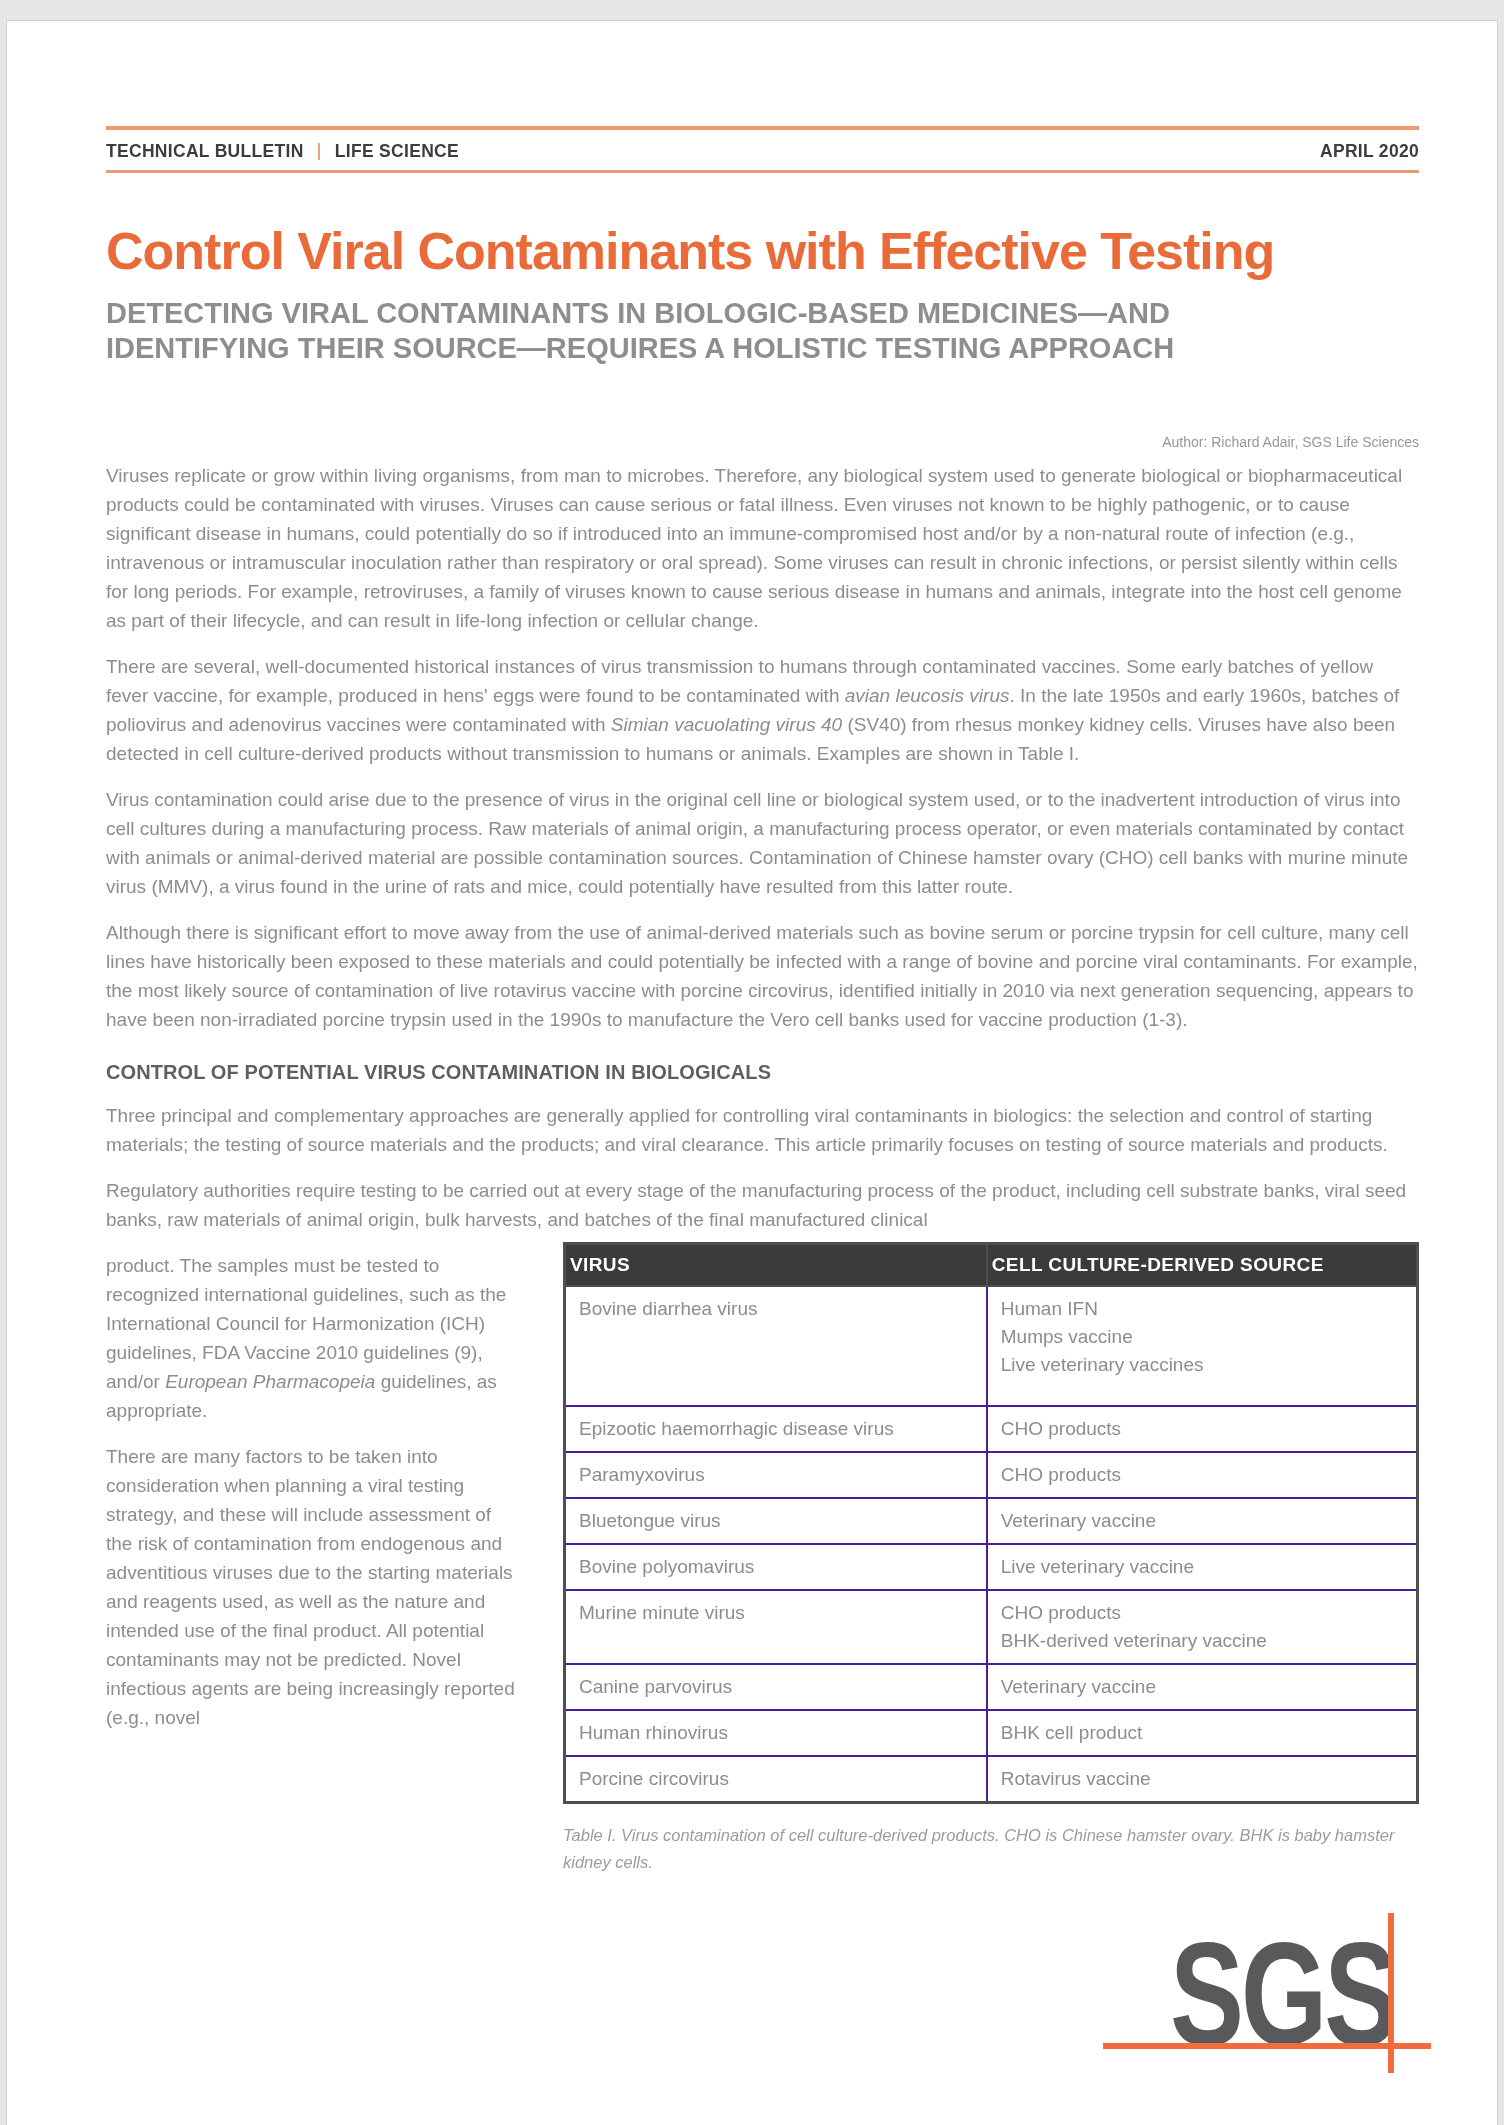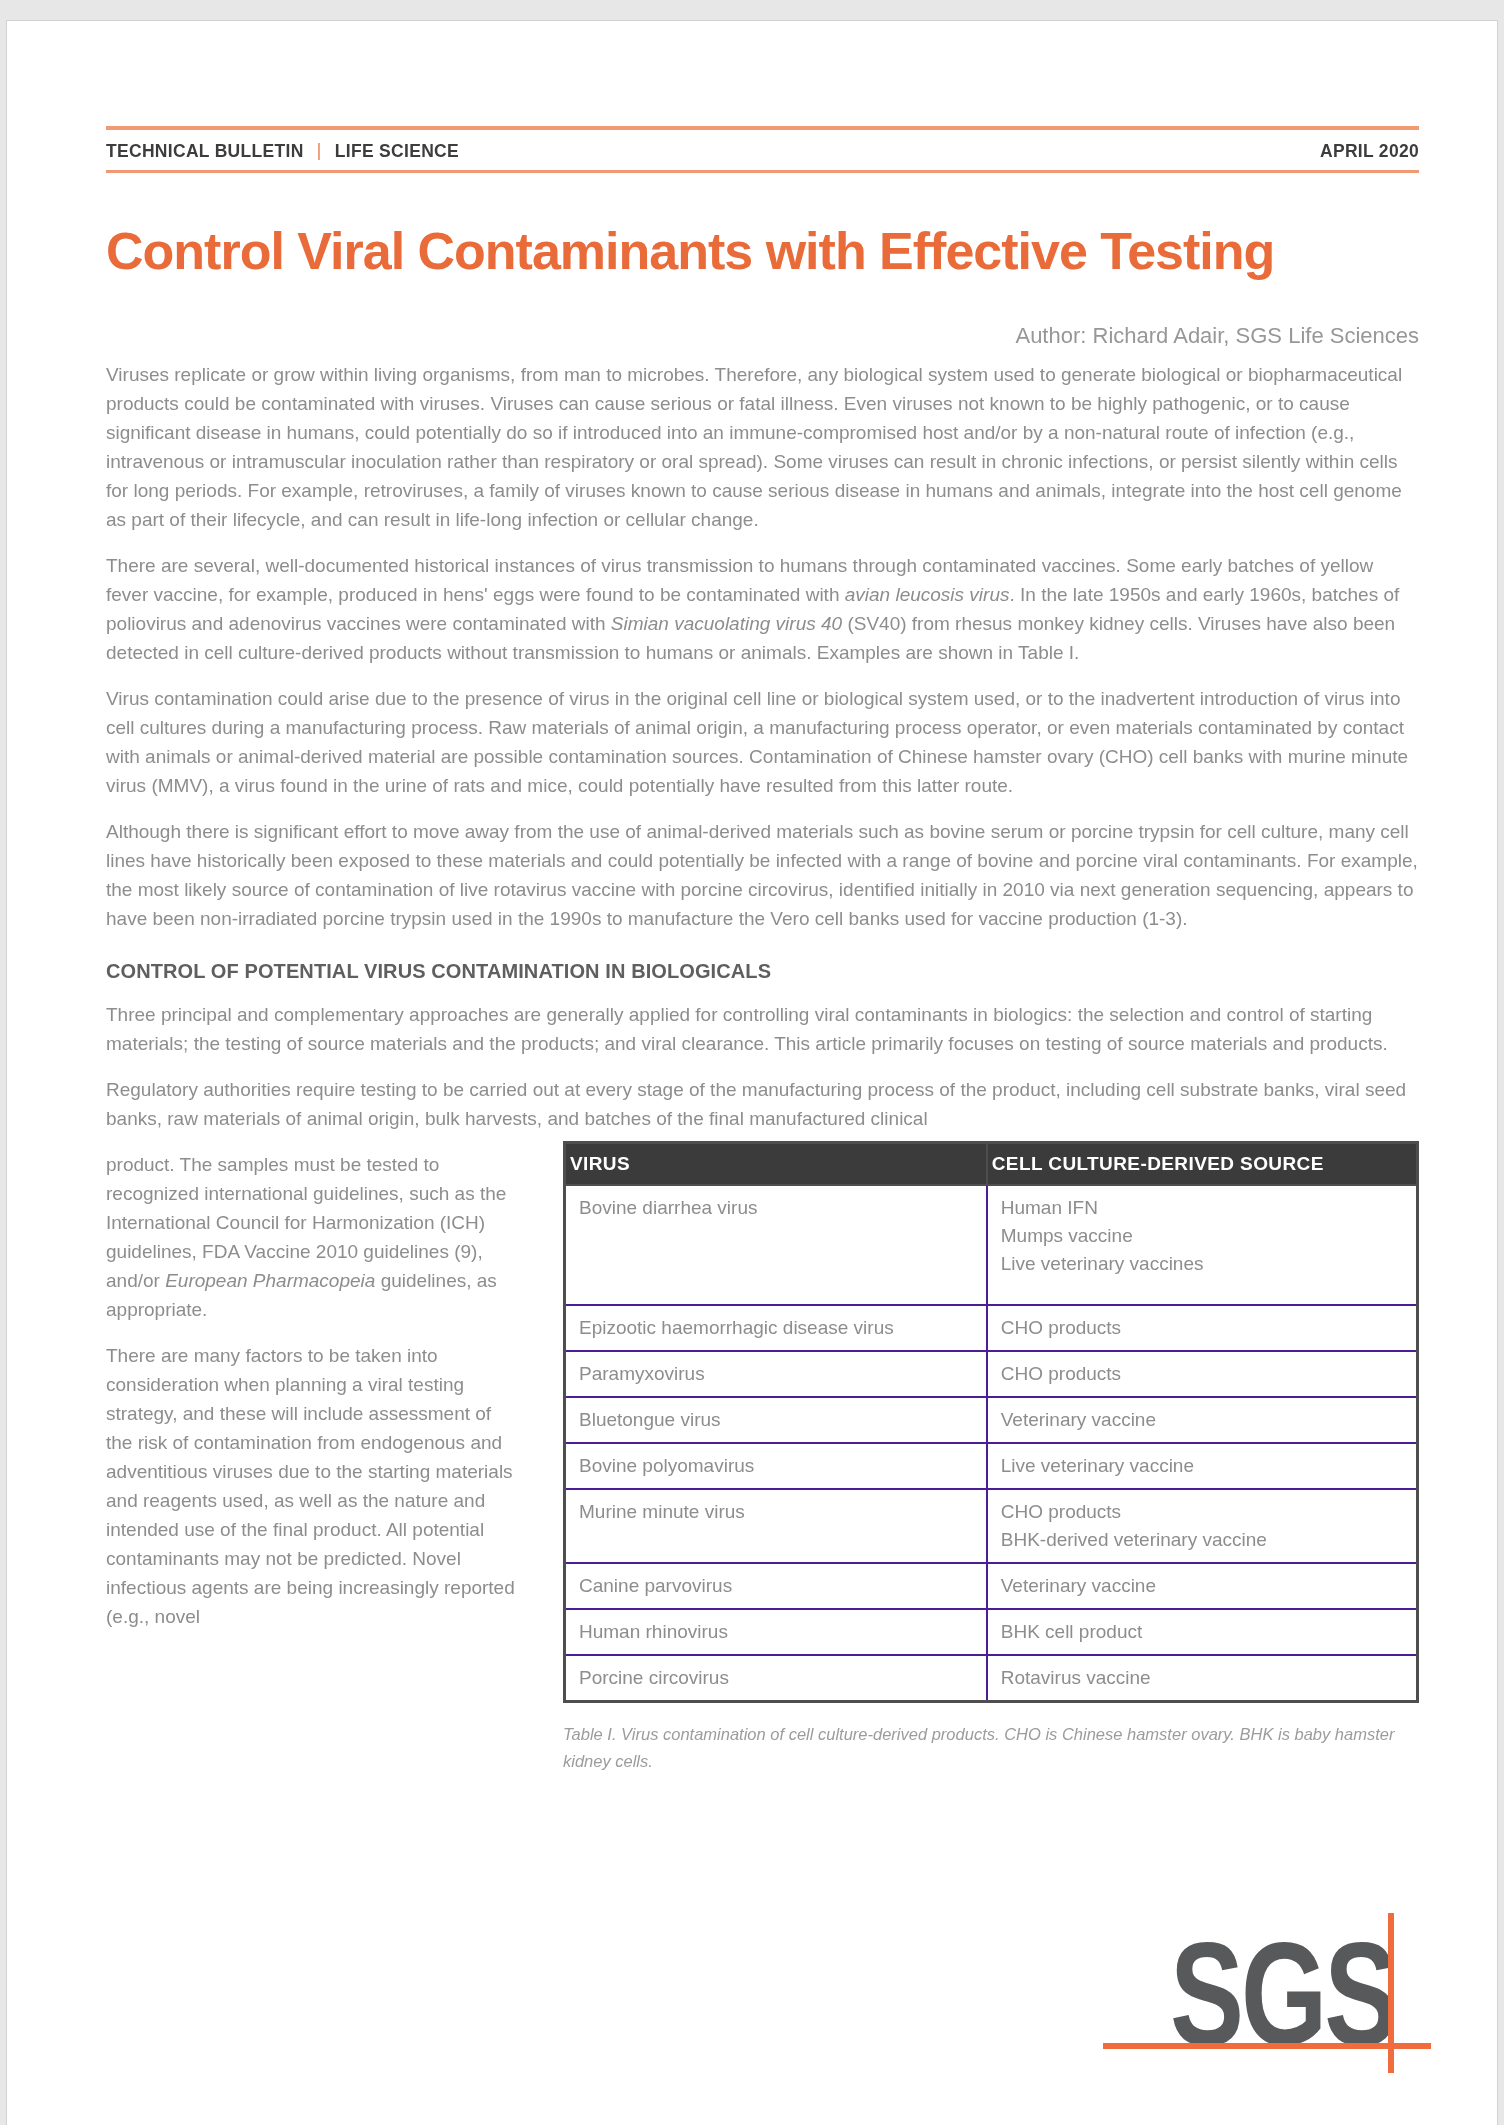--- a/index.html
+++ b/index.html
@@ -15,21 +15,21 @@
   .masthead{display:flex;justify-content:space-between;align-items:center;margin-top:10px;
             font-weight:bold;font-size:17.5px;color:#3d3d3d;letter-spacing:0.3px;}
   .masthead .sep{color:#E98A5F;font-weight:normal;margin:0 13px;font-size:19px;position:relative;top:-1px;}
 
   h1.doc-title{margin:48px 0 0;font-size:52px;font-weight:bold;color:#E96B39;
                letter-spacing:-1px;white-space:nowrap;}
   h2.doc-subtitle{margin:15px 0 0;font-size:29px;line-height:35px;color:#8e8e8e;
                   font-weight:bold;letter-spacing:0;}
   h2.doc-subtitle span{display:block;}
 
-  .author{margin-top:42px;text-align:right;font-size:22px;color:#979797;}
+  .author{margin-top:68px;text-align:right;font-size:14px;color:#979797;}
 
   p.body{font-size:19px;line-height:29px;color:#8d8d8d;margin:17px 0 0;text-align:left;}
   p.first{margin-top:11px;}
   .it{font-style:italic;}
 
   h3.section{margin:27px 0 0;font-size:20px;font-weight:bold;color:#606060;
              letter-spacing:0.1px;color:#5f5f5f;}
 
   .table-float{float:right;width:856px;margin:8px 0 10px 44px;}
   table.vtable{width:100%;border-collapse:collapse;border:3px solid #4e4e4e;}
@@ -63,20 +63,24 @@
       <div>
         <span>TECHNICAL BULLETIN</span><span class="sep">|</span><span>LIFE SCIENCE</span>
       </div>
       <div>APRIL 2020</div>
     </div>
 
     <div class="rule rule-bottom"></div>
 
     <h1 class="doc-title">Control Viral Contaminants with Effective Testing</h1>
 
+    <h2 class="doc-subtitle">
+      <span>DETECTING VIRAL CONTAMINANTS IN BIOLOGIC-BASED MEDICINES—AND</span>
+      <span>IDENTIFYING THEIR SOURCE—REQUIRES A HOLISTIC TESTING APPROACH</span>
+    </h2>
 
     <div class="author">Author: Richard Adair, SGS Life Sciences</div>
 
     <p class="body first">Viruses replicate or grow within living organisms, from man to microbes. Therefore, any biological system used to generate biological or biopharmaceutical products could be contaminated with viruses. Viruses can cause serious or fatal illness. Even viruses not known to be highly pathogenic, or to cause significant disease in humans, could potentially do so if introduced into an immune-compromised host and/or by a non-natural route of infection (e.g., intravenous or intramuscular inoculation rather than respiratory or oral spread). Some viruses can result in chronic infections, or persist silently within cells for long periods. For example, retroviruses, a family of viruses known to cause serious disease in humans and animals, integrate into the host cell genome as part of their lifecycle, and can result in life-long infection or cellular change.</p>
 
     <p class="body"><span>There are several, well-documented historical instances of virus transmission to humans through contaminated vaccines. Some early batches of yellow fever vaccine, for example, produced in hens' eggs were found to be contaminated with </span><span class="it">avian leucosis virus</span><span>. In the late 1950s and early 1960s, batches of poliovirus and adenovirus vaccines were contaminated with </span><span class="it">Simian vacuolating virus 40</span><span> (SV40) from rhesus monkey kidney cells. Viruses have also been detected in cell culture-derived products without transmission to humans or animals. Examples are shown in Table I.</span></p>
 
     <p class="body">Virus contamination could arise due to the presence of virus in the original cell line or biological system used, or to the inadvertent introduction of virus into cell cultures during a manufacturing process. Raw materials of animal origin, a manufacturing process operator, or even materials contaminated by contact with animals or animal-derived material are possible contamination sources. Contamination of Chinese hamster ovary (CHO) cell banks with murine minute virus (MMV), a virus found in the urine of rats and mice, could potentially have resulted from this latter route.</p>
 
     <p class="body">Although there is significant effort to move away from the use of animal-derived materials such as bovine serum or porcine trypsin for cell culture, many cell lines have historically been exposed to these materials and could potentially be infected with a range of bovine and porcine viral contaminants. For example, the most likely source of contamination of live rotavirus vaccine with porcine circovirus, identified initially in 2010 via next generation sequencing, appears to have been non-irradiated porcine trypsin used in the 1990s to manufacture the Vero cell banks used for vaccine production (1-3).</p>

